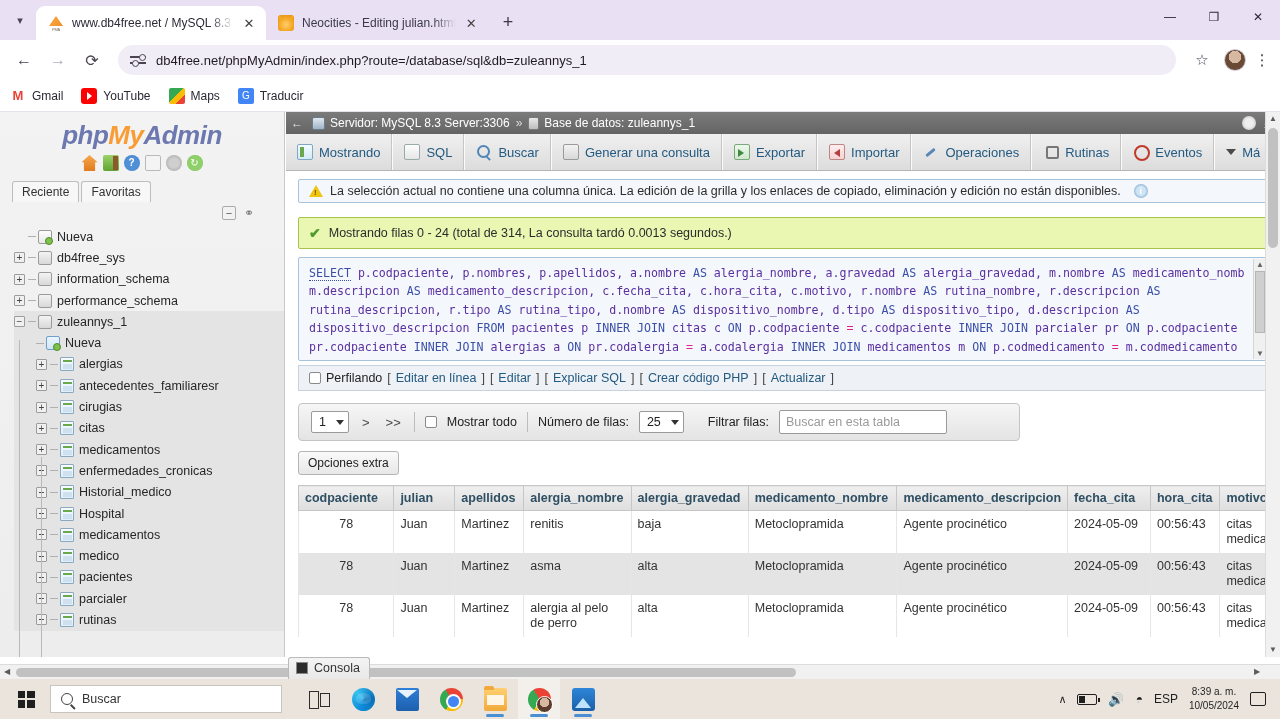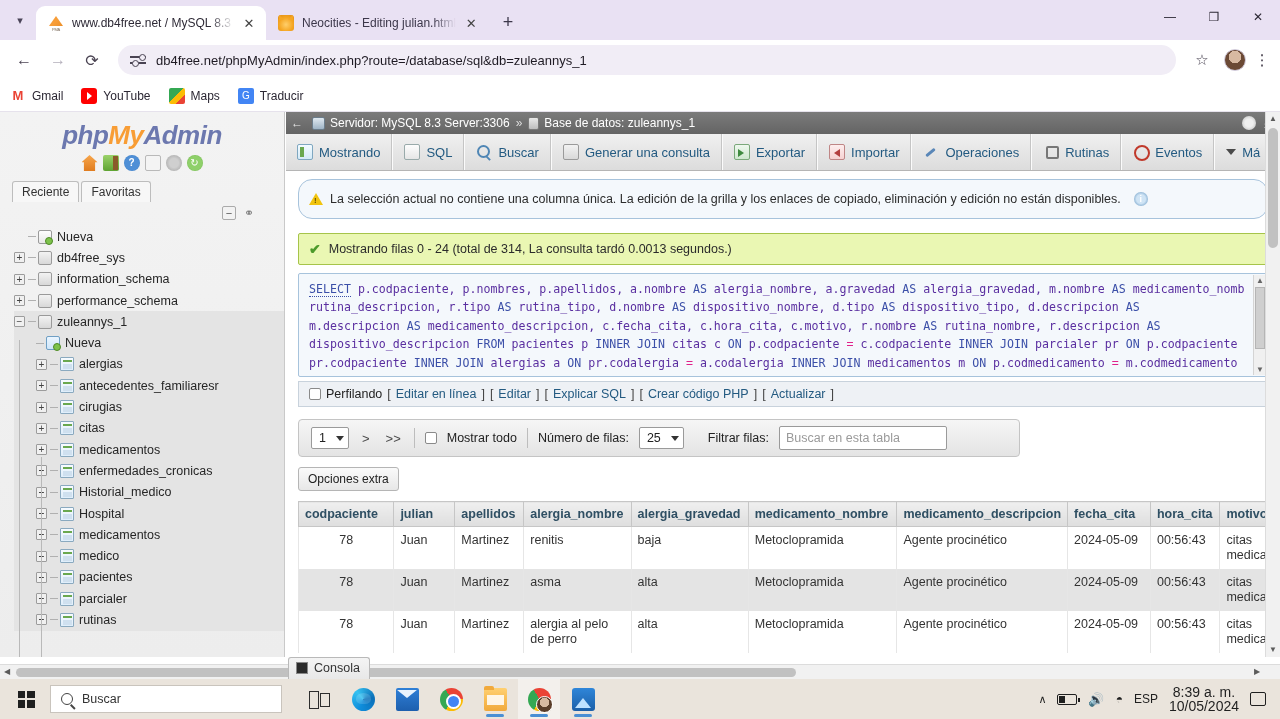--- a/index.html
+++ b/index.html
@@ -218,22 +218,22 @@
   .ni-oper::before{content:"";position:absolute;left:2px;top:7px;width:11px;height:3px;background:#5a87b8;transform:rotate(-40deg);border-radius:1px;}
   .ni-rout { background:transparent; }
   .ni-rout::before{content:"";position:absolute;left:3px;top:2px;width:9px;height:9px;border:2px solid #777;border-radius:2px;}
   .ni-ev { background:transparent; }
   .ni-ev::before{content:"";position:absolute;left:1px;top:1px;width:12px;height:12px;border:2px solid #c0392b;border-radius:50%;}
   .ntab.more { color:#235a81; border-right:none; }
   .caret-d { width:0;height:0;border-left:5px solid transparent;border-right:5px solid transparent;border-top:6px solid #4a4a4a;}
 
   .notice {
     margin: 8px 12px 0 12px; background: #f4f8fc; border: 1px solid #a7c3dc;
-    padding: 12px 10px; font-size: 12.5px; color: #2c2c2c; display: flex; align-items: center; gap: 7px;
-    border-radius: 14px;
+    padding: 4px 10px; font-size: 12.5px; color: #2c2c2c; display: flex; align-items: center; gap: 7px;
+    border-radius: 2px;
   }
   .warn-tri { width:0;height:0;border-left:7px solid transparent;border-right:7px solid transparent;border-bottom:12px solid #f1c40f; flex:0 0 14px; position:relative;}
   .warn-tri::after{content:"!";position:absolute;left:-2px;top:3px;font-size:8px;color:#6b5400;font-weight:bold;}
   .info-circ { width:14px;height:14px;border-radius:50%;background: radial-gradient(circle,#cfe4f5 0 45%, #4f86b5 100%); color:#fff; font-size:9px; text-align:center; line-height:14px; font-weight:bold; margin-left:6px;}
 
   .success {
     margin: 14px 12px 0 12px; background: #eaf7b3; border: 1px solid #a6c44a;
     padding: 7px 10px; font-size: 12.5px; color: #2b2b2b; display:flex; align-items:center; gap:8px;
     border-radius:2px;
   }
@@ -373,21 +373,21 @@
   .ic-chrome2::after{content:"";position:absolute;right:-2px;bottom:-2px;width:15px;height:15px;border-radius:50%;background: radial-gradient(circle at 50% 35%, #d7b9a1 0 38%, #5a3d2a 39% 100%); border:1px solid #fff;}
   .ic-photos { background: linear-gradient(#2f86d9,#1b5fa8); border-radius:3px;}
   .ic-photos::after{content:"";position:absolute;left:3px;bottom:3px;width:0;height:0;border-left:8px solid transparent;border-right:8px solid transparent;border-bottom:10px solid #bfe2ff;}
   .tb-right { margin-left: auto; display: flex; align-items: center; gap: 11px; padding-right: 10px; font-size: 12px; color: #1f1f1f;}
   .tb-chev { font-size: 11px; }
   .batt { width: 20px; height: 11px; border: 1.4px solid #1f1f1f; border-radius: 2px; position: relative;}
   .batt::after{content:"";position:absolute;right:-4px;top:3px;width:2px;height:4px;background:#1f1f1f;}
   .batt::before{content:"";position:absolute;left:1px;top:1px;bottom:1px;width:6px;background:#1f1f1f;}
   .spk { font-size: 13px; }
   .wifi { font-size: 12px; }
-  .clock { text-align: center; line-height: 14px; font-size: 14px; }
+  .clock { text-align: center; line-height: 14px; font-size: 10px; }
   .notif { width: 16px; height: 14px; border: 1.4px solid #1f1f1f; border-radius: 2px;}
 </style>
 </head>
 <body>
 
 <div id="browser">
 
   <div class="tabstrip">
     <div class="tabstrip-left">▾</div>
 
@@ -657,22 +657,22 @@
         <span class="info-circ">i</span>
       </div>
 
       <div class="success">
         <span class="check">✔</span>
         <span>Mostrando filas 0 - 24 (total de 314, La consulta tardó 0.0013 segundos.)</span>
       </div>
 
       <div class="sqlbox">
         <div class="sqlcode"><span class="sel-kw">SELECT</span> <span>p.codpaciente, p.nombres, p.apellidos, a.nombre <span class="kw">AS</span> alergia_nombre, a.gravedad <span class="kw">AS</span> alergia_gravedad, m.nombre <span class="kw">AS</span> medicamento_nombre,</span></div>
+        <div class="sqlcode"><span>m.descripcion <span class="kw">AS</span> medicamento_descripcion, c.fecha_cita, c.hora_cita, c.motivo, r.nombre <span class="kw">AS</span> rutina_nombre, r.descripcion <span class="kw">AS</span></span></div>
         <div class="sqlcode"><span>rutina_descripcion, r.tipo <span class="kw">AS</span> rutina_tipo, d.nombre <span class="kw">AS</span> dispositivo_nombre, d.tipo <span class="kw">AS</span> dispositivo_tipo, d.descripcion <span class="kw">AS</span></span></div>
-        <div class="sqlcode"><span>m.descripcion <span class="kw">AS</span> medicamento_descripcion, c.fecha_cita, c.hora_cita, c.motivo, r.nombre <span class="kw">AS</span> rutina_nombre, r.descripcion <span class="kw">AS</span></span></div>
         <div class="sqlcode"><span>dispositivo_descripcion <span class="kw">FROM</span> pacientes p <span class="kw">INNER</span> <span class="kw">JOIN</span> citas c <span class="kw">ON</span> p.codpaciente <span class="op">=</span> c.codpaciente <span class="kw">INNER</span> <span class="kw">JOIN</span> parcialer pr <span class="kw">ON</span> p.codpaciente <span class="op">=</span></span></div>
         <div class="sqlcode"><span>pr.codpaciente <span class="kw">INNER</span> <span class="kw">JOIN</span> alergias a <span class="kw">ON</span> pr.codalergia <span class="op">=</span> a.codalergia <span class="kw">INNER</span> <span class="kw">JOIN</span> medicamentos m <span class="kw">ON</span> p.codmedicamento <span class="op">=</span> m.codmedicamento</span></div>
         <div class="sqlscroll">
           <div class="up">▲</div>
           <div class="thumb"></div>
           <div class="dn">▼</div>
         </div>
       </div>
 
       <div class="profbar">

